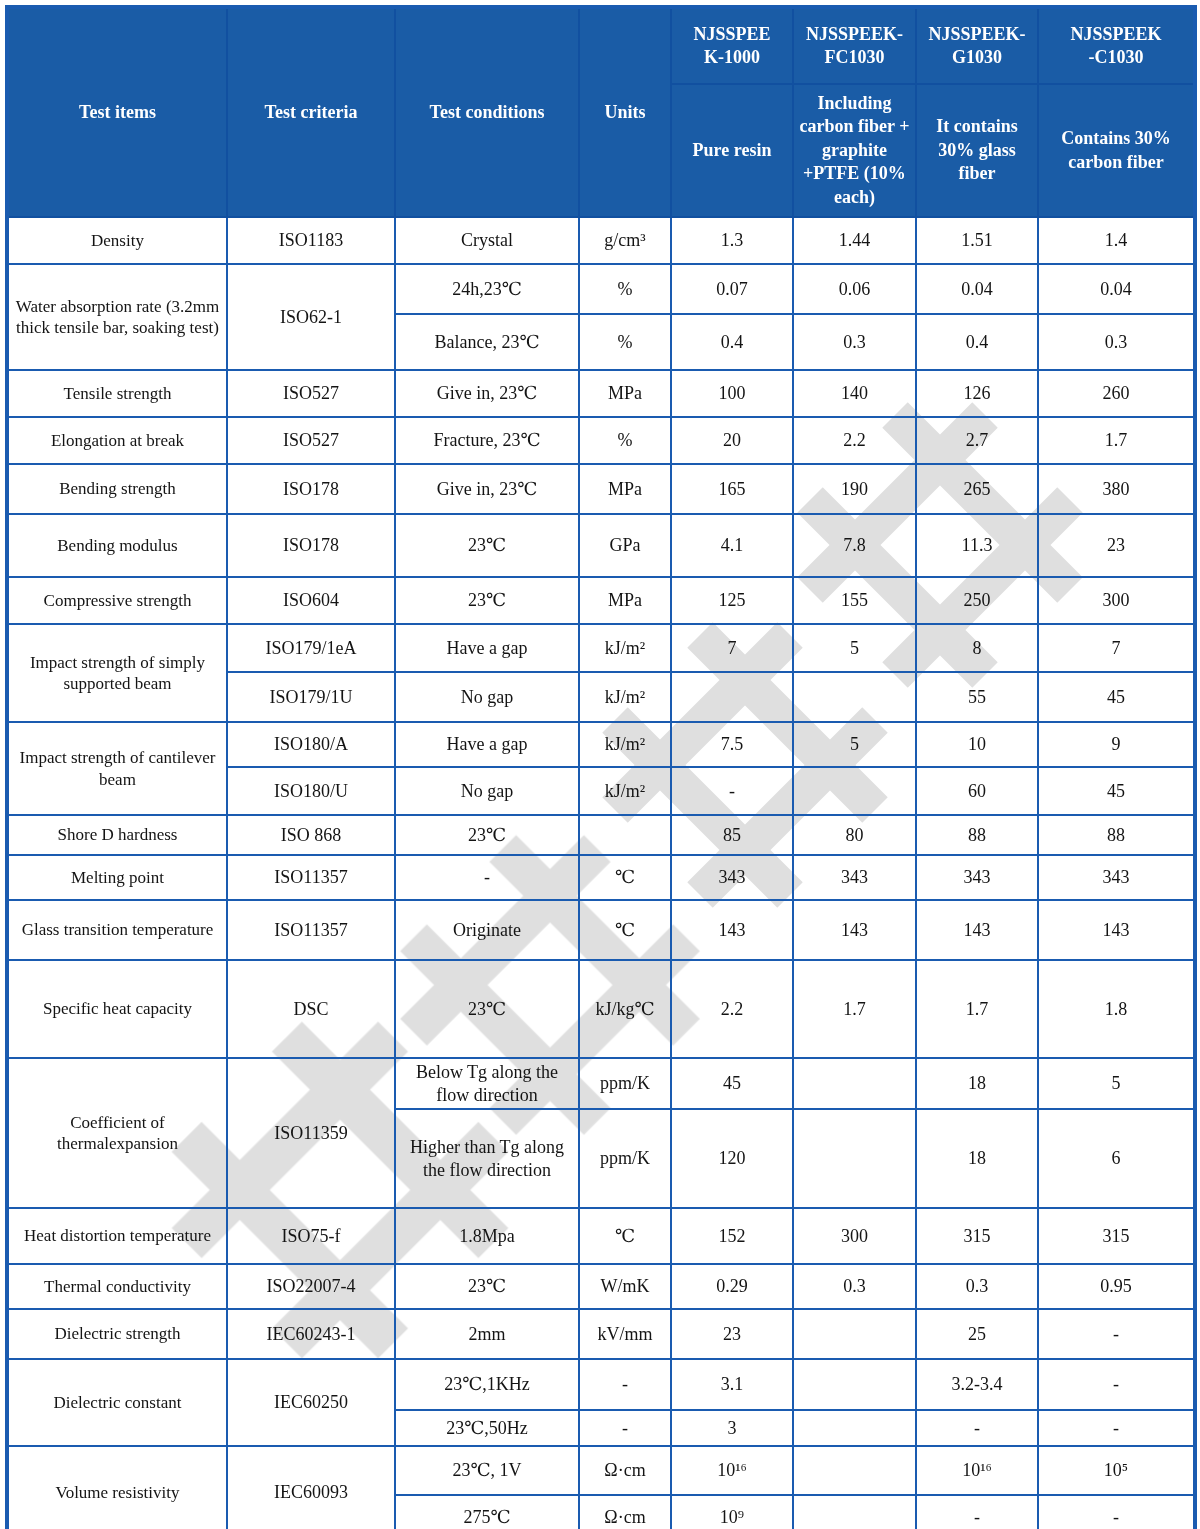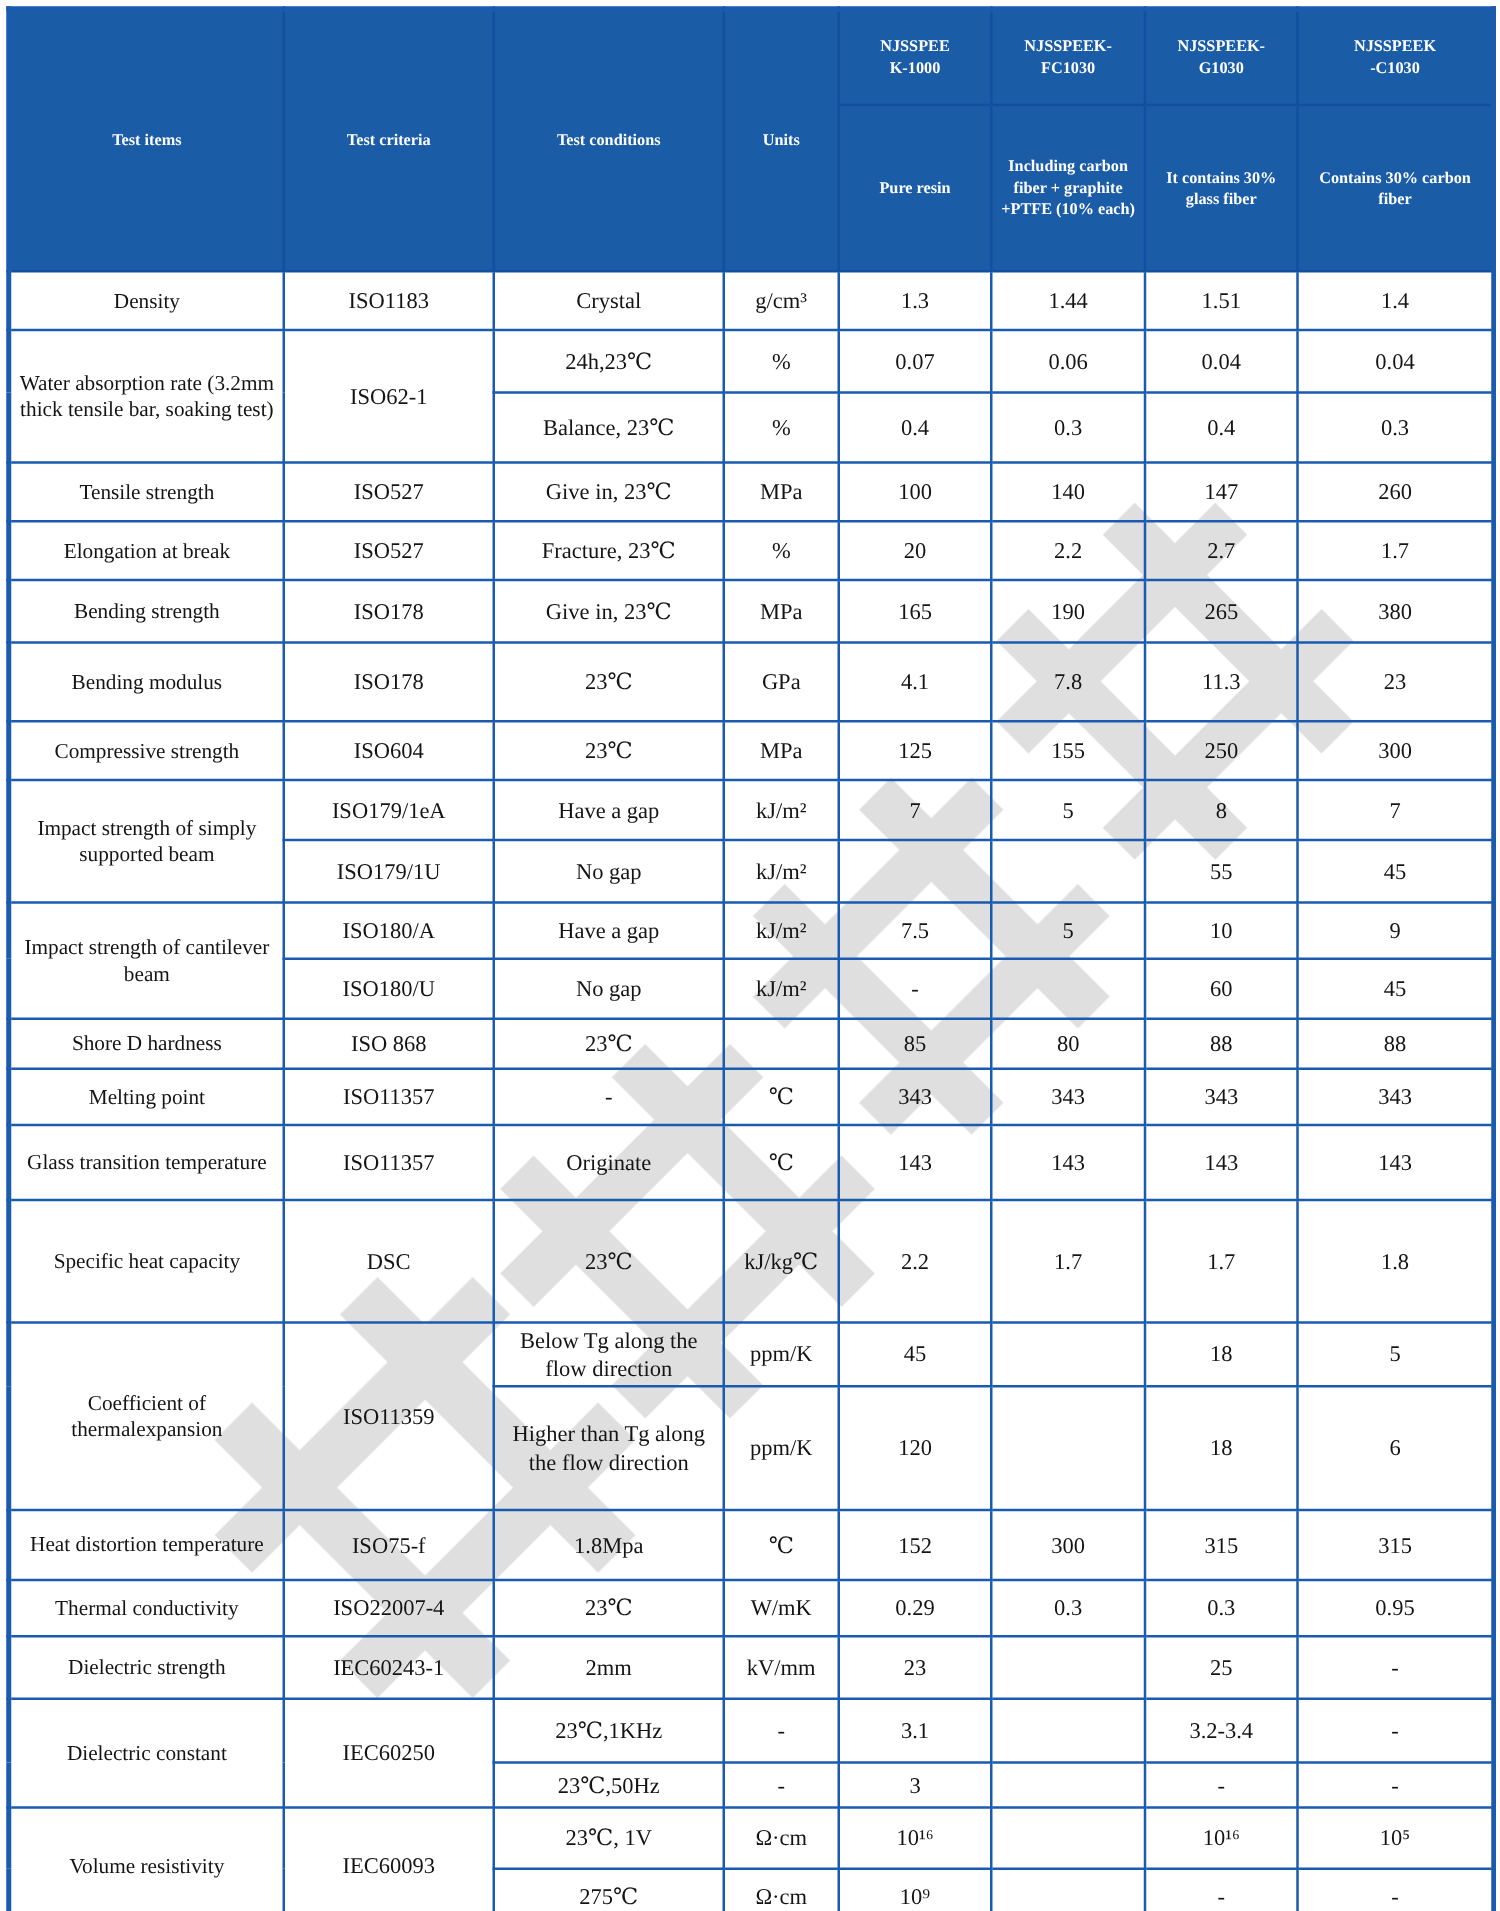--- a/index.html
+++ b/index.html
@@ -33,21 +33,21 @@
     margin: 5px 0 0 5px;
     border: 4px solid #1a5bb0;
     background: transparent;
     font-family: "Liberation Serif", "DejaVu Serif", serif;
   }
   th {
     border: 2px solid #1150a0;
     background: #1a5ca6;
     color: #ffffff;
     font-weight: bold;
-    font-size: 13px;
+    font-size: 18px;
     text-align: center;
     vertical-align: middle;
     padding: 2px 5px;
     line-height: 1.3;
   }
   td {
     border: 2px solid #1a5bb0;
     background: transparent;
     color: #141414;
     font-size: 18px;
@@ -168,21 +168,21 @@
         <td>0.3</td>
       </tr>
 
       <tr style="height:47px">
         <td class="item">Tensile strength</td>
         <td>ISO527</td>
         <td>Give in, 23℃</td>
         <td>MPa</td>
         <td>100</td>
         <td>140</td>
-        <td>147</td>
+        <td>126</td>
         <td>260</td>
       </tr>
 
       <tr style="height:47px">
         <td class="item">Elongation at break</td>
         <td>ISO527</td>
         <td>Fracture, 23℃</td>
         <td>%</td>
         <td>20</td>
         <td>2.2</td>

